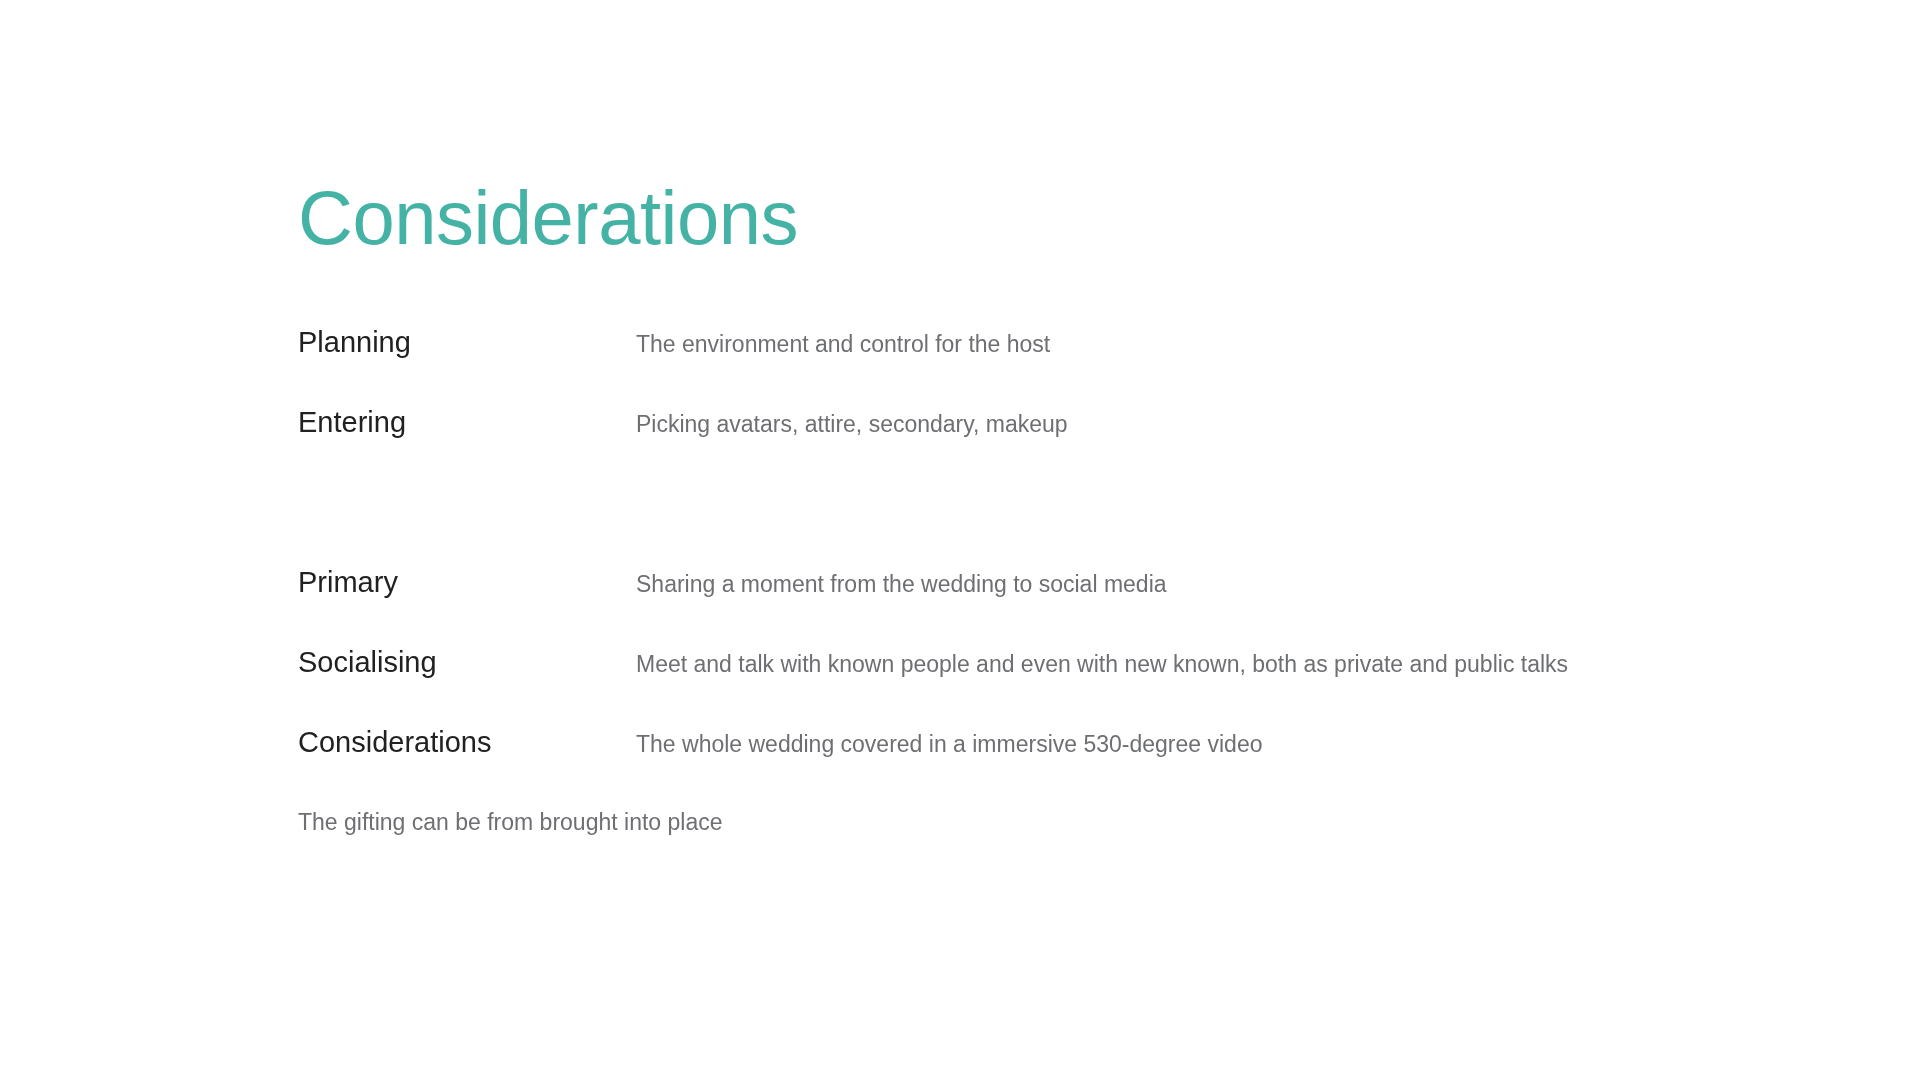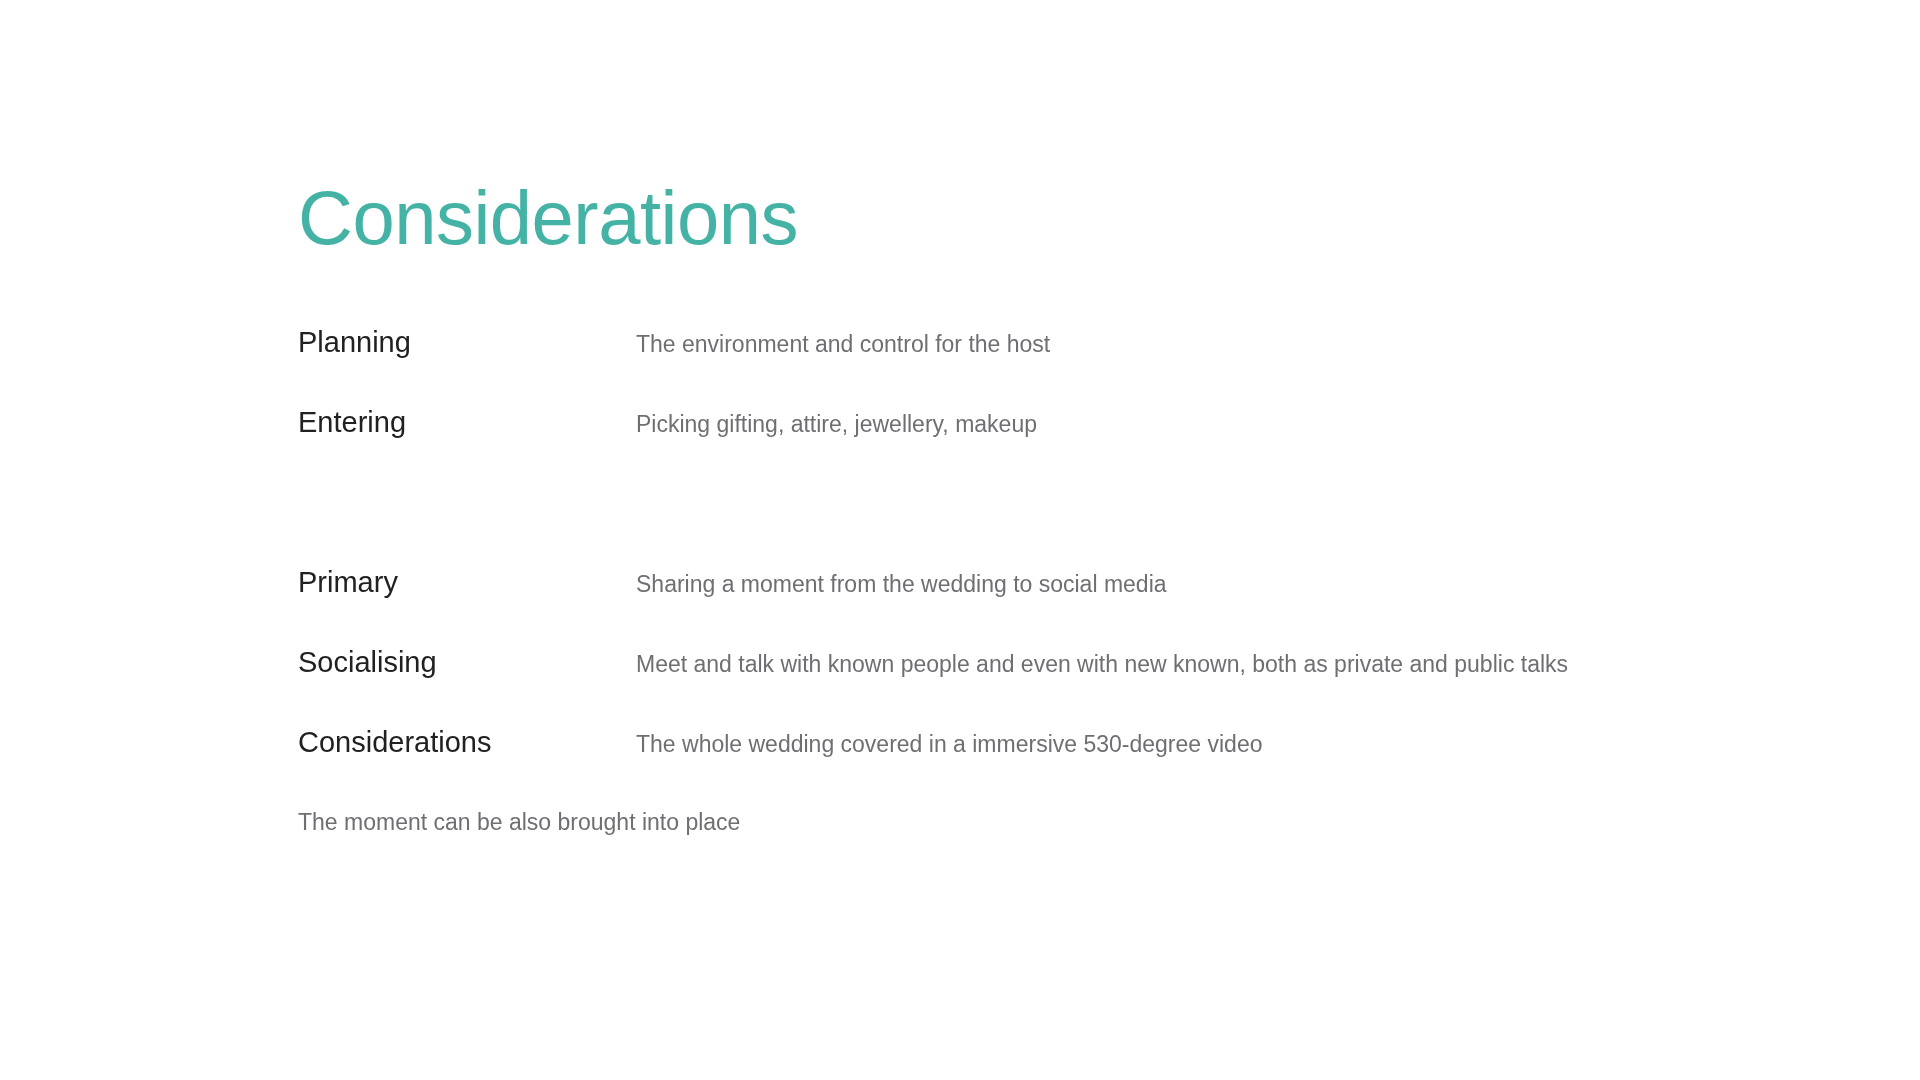--- a/index.html
+++ b/index.html
@@ -82,21 +82,21 @@
 
   <div class="considerations-list">
 
     <div class="consideration-row">
       <div class="consideration-label">Planning</div>
       <div class="consideration-desc">The environment and control for the host</div>
     </div>
 
     <div class="consideration-row">
       <div class="consideration-label">Entering</div>
-      <div class="consideration-desc">Picking gifting, attire, jewellery, makeup</div>
+      <div class="consideration-desc">Picking avatars, attire, secondary, makeup</div>
     </div>
 
     <div class="consideration-row">
     </div>
 
     <div class="consideration-row">
       <div class="consideration-label">Primary</div>
       <div class="consideration-desc">Sharing a moment from the wedding to social media</div>
     </div>
 
@@ -104,17 +104,17 @@
       <div class="consideration-label">Socialising</div>
       <div class="consideration-desc">Meet and talk with known people and even with new known, both as private and public talks</div>
     </div>
 
     <div class="consideration-row">
       <div class="consideration-label">Considerations</div>
       <div class="consideration-desc">The whole wedding covered in a immersive 530-degree video</div>
     </div>
 
     <div class="consideration-row">
-      <div class="consideration-desc">The moment can be also brought into place</div>
+      <div class="consideration-desc">The gifting can be from brought into place</div>
     </div>
 
   </div>
 </div>
 
 </body></html>

